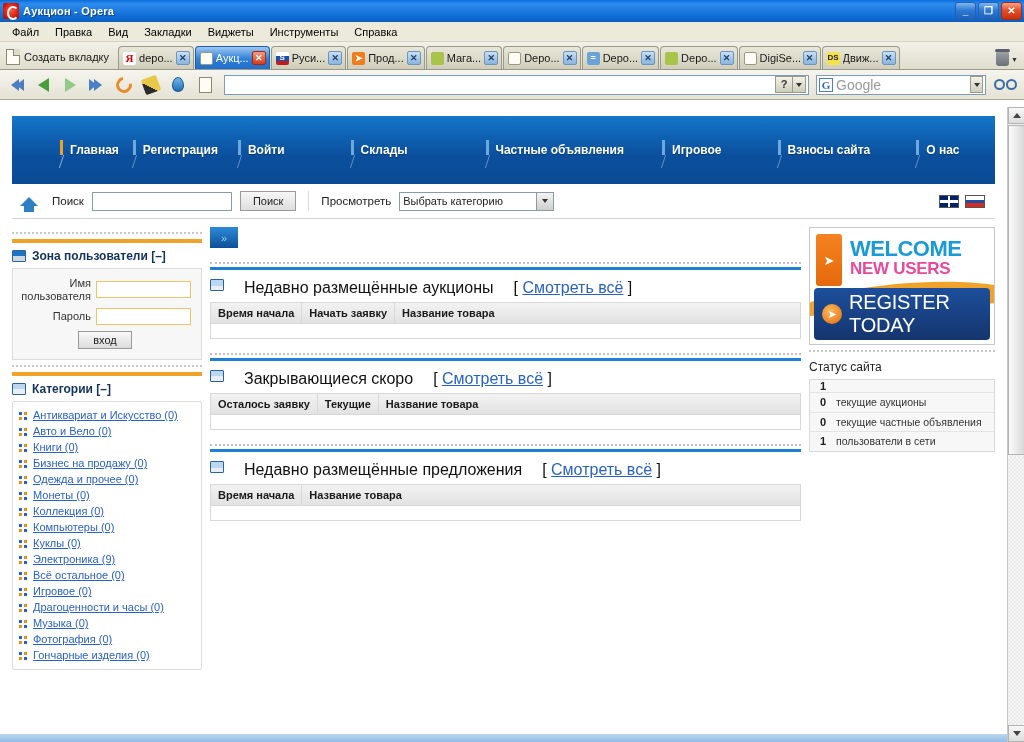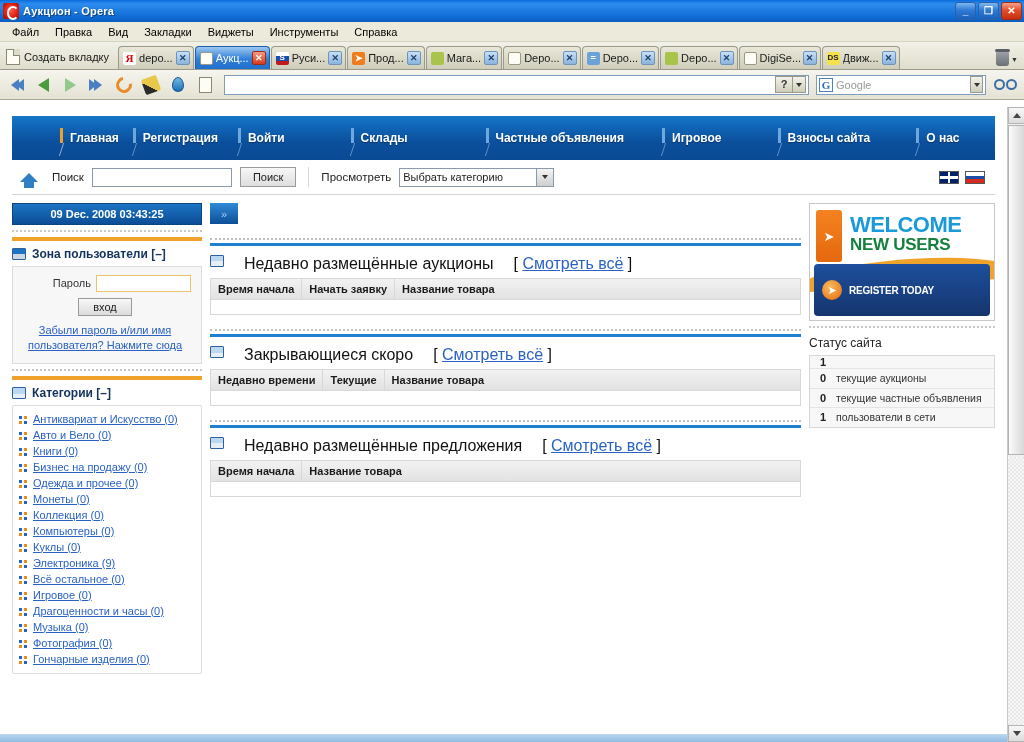--- a/index.html
+++ b/index.html
@@ -144,36 +144,36 @@
     border:1px solid #9a9a8c; border-left:none; display:flex;align-items:center;justify-content:center;
   }
   .searchbox {
     width:170px; height:20px; background:#fff; border:1px solid #7f9db9;
     display:flex; align-items:center; gap:3px; padding:0 2px; margin-left:4px;
   }
   .searchbox .g {
     width:14px;height:14px;border:1px solid #4a7fc4;color:#2a6ac4;font-weight:bold;
     font-size:11px;line-height:12px;text-align:center;font-family:"Liberation Serif",serif;
   }
-  .searchbox .ph { flex:1 1 auto; color:#999; font-size:11px; }
+  .searchbox .ph { flex:1 1 auto; color:#999; font-size:14px; }
   .caretbox { width:13px;height:17px;background:linear-gradient(180deg,#f3f2ea,#cfcdba);border:1px solid #9a9a8c;display:flex;align-items:center;justify-content:center; }
   .caret-d { width:0;height:0;border-left:3px solid transparent;border-right:3px solid transparent;border-top:4px solid #333; }
   .glasses { display:flex; gap:1px; margin-left:5px; margin-right:3px; }
   .glasses span { width:11px;height:11px;border:2px solid #3a6ea8;border-radius:50%; display:block; }
 
   
   .viewport {
     position:absolute; left:0; top:107px; width:1024px; height:635px;
     background:#fff; overflow:hidden;
   }
   .page { position:absolute; left:0; top:0; width:1007px; height:635px; background:#fff; }
 
   
   .site-nav {
-    margin:9px 12px 0 12px; height:44px;
+    margin:9px 12px 0 12px; height:68px;
     background:linear-gradient(180deg,#1577c8 0%,#0f63b4 28%,#0b4f9c 60%,#0a4a94 100%);
     display:flex; align-items:center; position:relative;
   }
   .site-nav .nv {
     color:#fff; font-size:12px; font-weight:bold; padding:0 14px 0 10px;
     position:relative; white-space:nowrap; text-shadow:0 1px 1px rgba(0,0,0,.35);
   }
   .site-nav .nv:before{
     content:""; position:absolute; left:0; top:-3px; width:3px; height:15px;
     background:#6fa8dd;
@@ -295,36 +295,36 @@
   
   .banner {
     border:1px solid #c8c8c8; height:118px; position:relative; overflow:hidden; background:#fff;
   }
   .banner .tab-orange {
     position:absolute; left:6px; top:6px; width:26px; height:52px;
     background:linear-gradient(180deg,#f58220,#e4690c); border-radius:3px;
     display:flex; align-items:center; justify-content:center; color:#fff; font-size:13px;
   }
   .banner .w1 { position:absolute; left:40px; top:8px; font-size:22px; font-weight:bold; color:#1a9ad8; letter-spacing:-.5px; }
-  .banner .w2 { position:absolute; left:40px; top:31px; font-size:17px; font-weight:bold; color:#15803d; letter-spacing:-.3px; }
+  .banner .w2 { position:absolute; left:40px; top:31px; font-size:17px; font-weight:bold; color:#ec4899; letter-spacing:-.3px; }
   .banner .swoosh {
     position:absolute; left:-10px; top:55px; width:220px; height:26px; background:#f0a32a;
     border-radius:60% 60% 0 0 / 100% 100% 0 0; transform:rotate(-4deg);
   }
   .banner .btmblue {
     position:absolute; left:4px; right:4px; bottom:4px; height:52px;
     background:linear-gradient(180deg,#1d4f9c,#15356e); border-radius:4px;
     display:flex; align-items:center; gap:7px; padding-left:8px;
   }
   .banner .dot {
     width:20px;height:20px;border-radius:50%;
     background:radial-gradient(circle at 40% 35%,#f9bb5c,#e4690c);
     display:flex;align-items:center;justify-content:center;color:#fff;font-size:11px; flex:0 0 auto;
   }
-  .banner .reg { color:#fff; font-size:10px; font-weight:bold; letter-spacing:-.2px; }
+  .banner .reg { color:#fff; font-size:20px; font-weight:normal; letter-spacing:-.2px; }
 
   .status-title { font-size:12px; color:#222; margin:8px 0 5px 0; }
   .stbl { border:1px solid #d8d8d8; background:#f7f7f7; }
   .strow { display:flex; align-items:center; border-bottom:1px solid #e4e4e4; }
   .strow:last-child { border-bottom:none; }
   .strow .num { width:26px; flex:0 0 auto; text-align:center; font-size:11px; font-weight:bold; color:#222; }
   .strow .txt { font-size:10.5px; color:#333; padding:3px 4px 3px 0; line-height:1.2; }
 
   
   .vscroll {
@@ -533,36 +533,38 @@
       </div>
       <div class="flags">
         <span class="flag uk"></span>
         <span class="flag ru"></span>
       </div>
     </div>
 
     <div class="cols">
 
       <div class="col-left">
-        <div class="datebar">09 Dec. 2008 03:43:25</div>
         <div class="dotline"></div>
         <div class="orangebar"></div>
 
         <div class="blk-title">
           <span class="mon-ico blue"></span>
           <span>Зона пользователи [–]</span>
         </div>
 
         <div class="loginbox">
           <div class="frow">
+            <span class="fl">Имя пользователя</span>
+            <input class="fi" type="text" value="" style="">
+          </div>
+          <div class="frow">
             <span class="fl">Пароль</span>
             <input class="fi" type="password" value="" style="">
           </div>
           <button class="loginbtn">вход</button>
-          <a class="forgot" href="#">Забыли пароль и/или имя пользователя? Нажмите сюда</a>
         </div>
 
         <div class="dotline"></div>
         <div class="orangebar"></div>
 
         <div class="blk-title">
           <span class="mon-ico"></span>
           <span>Категории [–]</span>
         </div>
 
@@ -659,21 +661,21 @@
         <div class="dotrule"></div>
         <div class="bluerule"></div>
 
         <div class="sec-head">
           <span class="mon-ico"></span>
           <span class="t">Закрывающиеся скоро</span>
           <span>[ <a href="#">Смотреть всё</a> ]</span>
         </div>
         <div class="tbl">
           <div class="hdr">
-            <span class="th">Недавно времени</span>
+            <span class="th">Осталось заявку</span>
             <span class="th">Текущие</span>
             <span class="th">Название товара</span>
           </div>
           <div class="body"></div>
         </div>
 
         <div class="dotrule"></div>
         <div class="bluerule"></div>
 
         <div class="sec-head">

